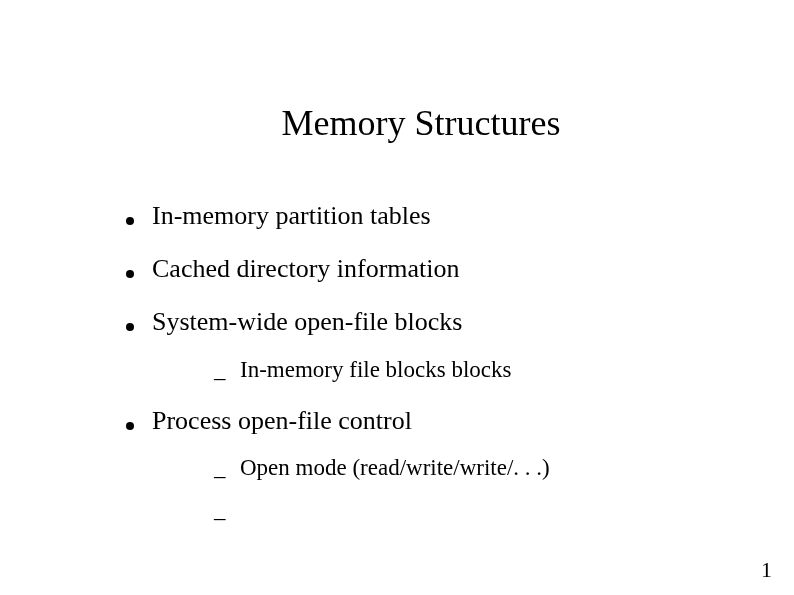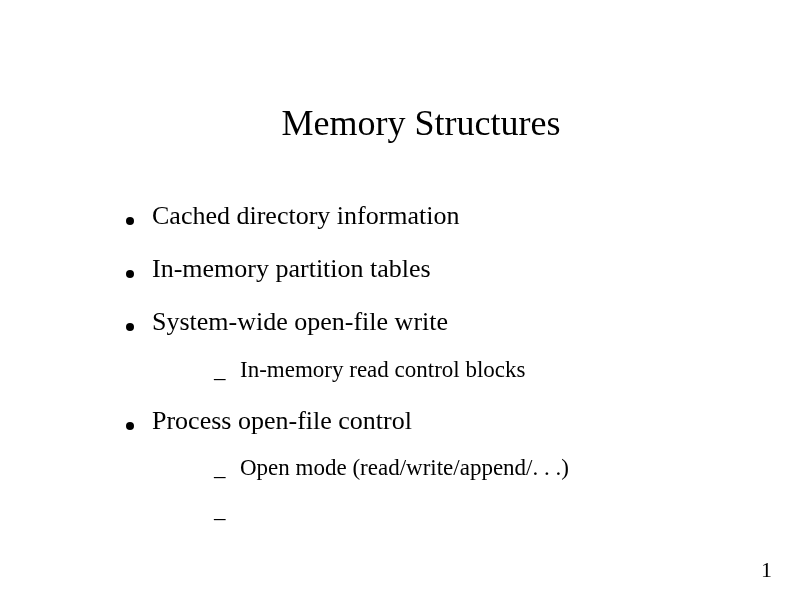--- a/index.html
+++ b/index.html
@@ -75,46 +75,46 @@
 </head>
 <body>
 
 <div class="slide">
   <div class="title">Memory Structures</div>
 
   <div class="content">
 
     <div class="lvl1">
       <span class="bullet"></span>
+      <span>In-memory partition tables</span>
+    </div>
+
+    <div class="lvl1">
+      <span class="bullet"></span>
       <span>Cached directory information</span>
     </div>
 
     <div class="lvl1">
       <span class="bullet"></span>
-      <span>In-memory partition tables</span>
-    </div>
-
-    <div class="lvl1">
-      <span class="bullet"></span>
-      <span>System-wide open-file write</span>
+      <span>System-wide open-file blocks</span>
       <div class="sub">
         <div class="lvl2">
           <span class="dash">–</span>
-          <span>In-memory read control blocks</span>
+          <span>In-memory file blocks blocks</span>
         </div>
       </div>
     </div>
 
     <div class="lvl1">
       <span class="bullet"></span>
       <span>Process open-file control</span>
       <div class="sub">
         <div class="lvl2">
           <span class="dash">–</span>
-          <span>Open mode (read/write/append/. . .)</span>
+          <span>Open mode (read/write/write/. . .)</span>
         </div>
         <div class="lvl2">
           <span class="dash">–</span>
         </div>
       </div>
     </div>
 
   </div>
 
   <div class="page-number">1</div>

